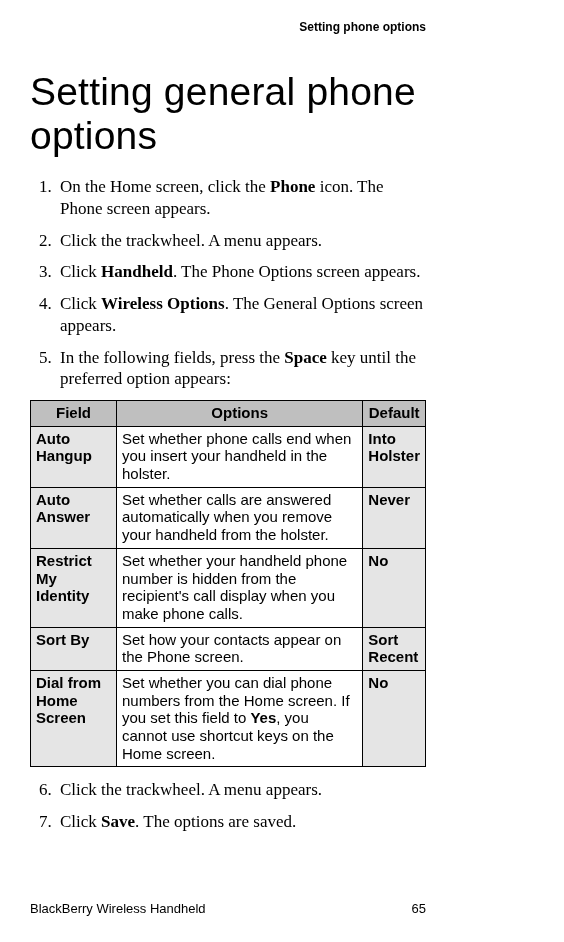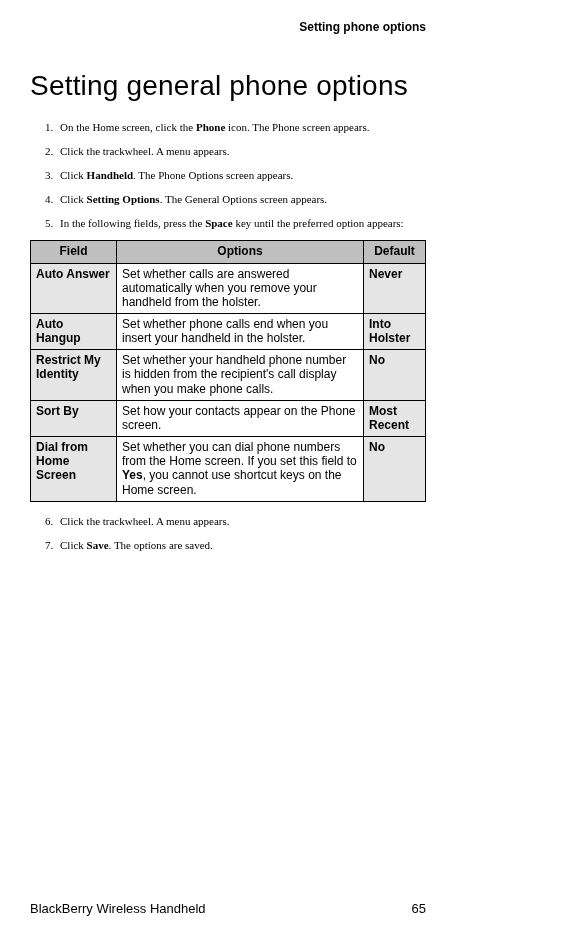--- a/index.html
+++ b/index.html
@@ -20,46 +20,46 @@
   .running-header {
     font-family: "Trebuchet MS", "Lucida Grande", Arial, sans-serif;
     font-weight: bold;
     font-size: 12px;
     text-align: right;
     margin-bottom: 36px;
   }
   h1.section-title {
     font-family: "Trebuchet MS", "Lucida Grande", Arial, sans-serif;
     font-weight: 400;
-    font-size: 28px;
+    font-size: 39px;
     margin: 0 0 18px 0;
     letter-spacing: 0.2px;
   }
   h2.subsection-title {
     font-family: "Trebuchet MS", "Lucida Grande", Arial, sans-serif;
     font-weight: 400;
     font-size: 23px;
     margin: 0 0 6px 0;
   }
   ol.steps {
     margin: 12px 0 8px 0;
     padding-left: 26px;
-    font-size: 11px;
+    font-size: 17px;
     line-height: 1.28;
   }
   ol.steps li {
     margin-bottom: 10px;
     padding-left: 4px;
   }
   .bold { font-weight: bold; }
   table.options {
     border-collapse: collapse;
     width: 100%;
     font-family: "Trebuchet MS", "Lucida Grande", Arial, sans-serif;
-    font-size: 12px;
+    font-size: 15px;
     line-height: 1.18;
     margin: 4px 0 10px 0;
   }
   table.options th, table.options td {
     border: 1px solid #000;
     padding: 3px 5px 4px 5px;
     text-align: left;
     vertical-align: top;
   }
   table.options th {
@@ -108,55 +108,55 @@
     <li>
       <span>On the Home screen, click the </span><span class="bold">Phone</span><span> icon. The Phone screen appears.</span>
     </li>
     <li>
       <span>Click the trackwheel. A menu appears.</span><span class="bold"></span><span></span>
     </li>
     <li>
       <span>Click </span><span class="bold">Handheld</span><span>. The Phone Options screen appears.</span>
     </li>
     <li>
-      <span>Click </span><span class="bold">Setting Options</span><span>. The General Options screen appears.</span>
+      <span>Click </span><span class="bold">Wireless Options</span><span>. The General Options screen appears.</span>
     </li>
     <li>
       <span>In the following fields, press the </span><span class="bold">Space</span><span> key until the preferred option appears:</span>
     </li>
   </ol>
 
   <table class="options">
     <thead>
       <tr>
         <th>Field</th>
         <th>Options</th>
         <th>Default</th>
       </tr>
     </thead>
     <tbody>
       <tr>
+        <td class="field-col">Auto Hangup</td>
+        <td class="option-col"><span>Set whether phone calls end when you insert your handheld in the holster.</span><span class="option-inner-bold"></span><span></span></td>
+        <td class="default-col">Into Holster</td>
+      </tr>
+      <tr>
         <td class="field-col">Auto Answer</td>
         <td class="option-col"><span>Set whether calls are answered automatically when you remove your handheld from the holster.</span><span class="option-inner-bold"></span><span></span></td>
         <td class="default-col">Never</td>
-      </tr>
-      <tr>
-        <td class="field-col">Auto Hangup</td>
-        <td class="option-col"><span>Set whether phone calls end when you insert your handheld in the holster.</span><span class="option-inner-bold"></span><span></span></td>
-        <td class="default-col">Into Holster</td>
       </tr>
       <tr>
         <td class="field-col">Restrict My Identity</td>
         <td class="option-col"><span>Set whether your handheld phone number is hidden from the recipient's call display when you make phone calls.</span><span class="option-inner-bold"></span><span></span></td>
         <td class="default-col">No</td>
       </tr>
       <tr>
         <td class="field-col">Sort By</td>
         <td class="option-col"><span>Set how your contacts appear on the Phone screen.</span><span class="option-inner-bold"></span><span></span></td>
-        <td class="default-col">Most Recent</td>
+        <td class="default-col">Sort Recent</td>
       </tr>
       <tr>
         <td class="field-col">Dial from Home Screen</td>
         <td class="option-col"><span>Set whether you can dial phone numbers from the Home screen. If you set this field to </span><span class="option-inner-bold">Yes</span><span>, you cannot use shortcut keys on the Home screen.</span></td>
         <td class="default-col">No</td>
       </tr>
     </tbody>
   </table>
 
   <ol class="steps" start="6">

